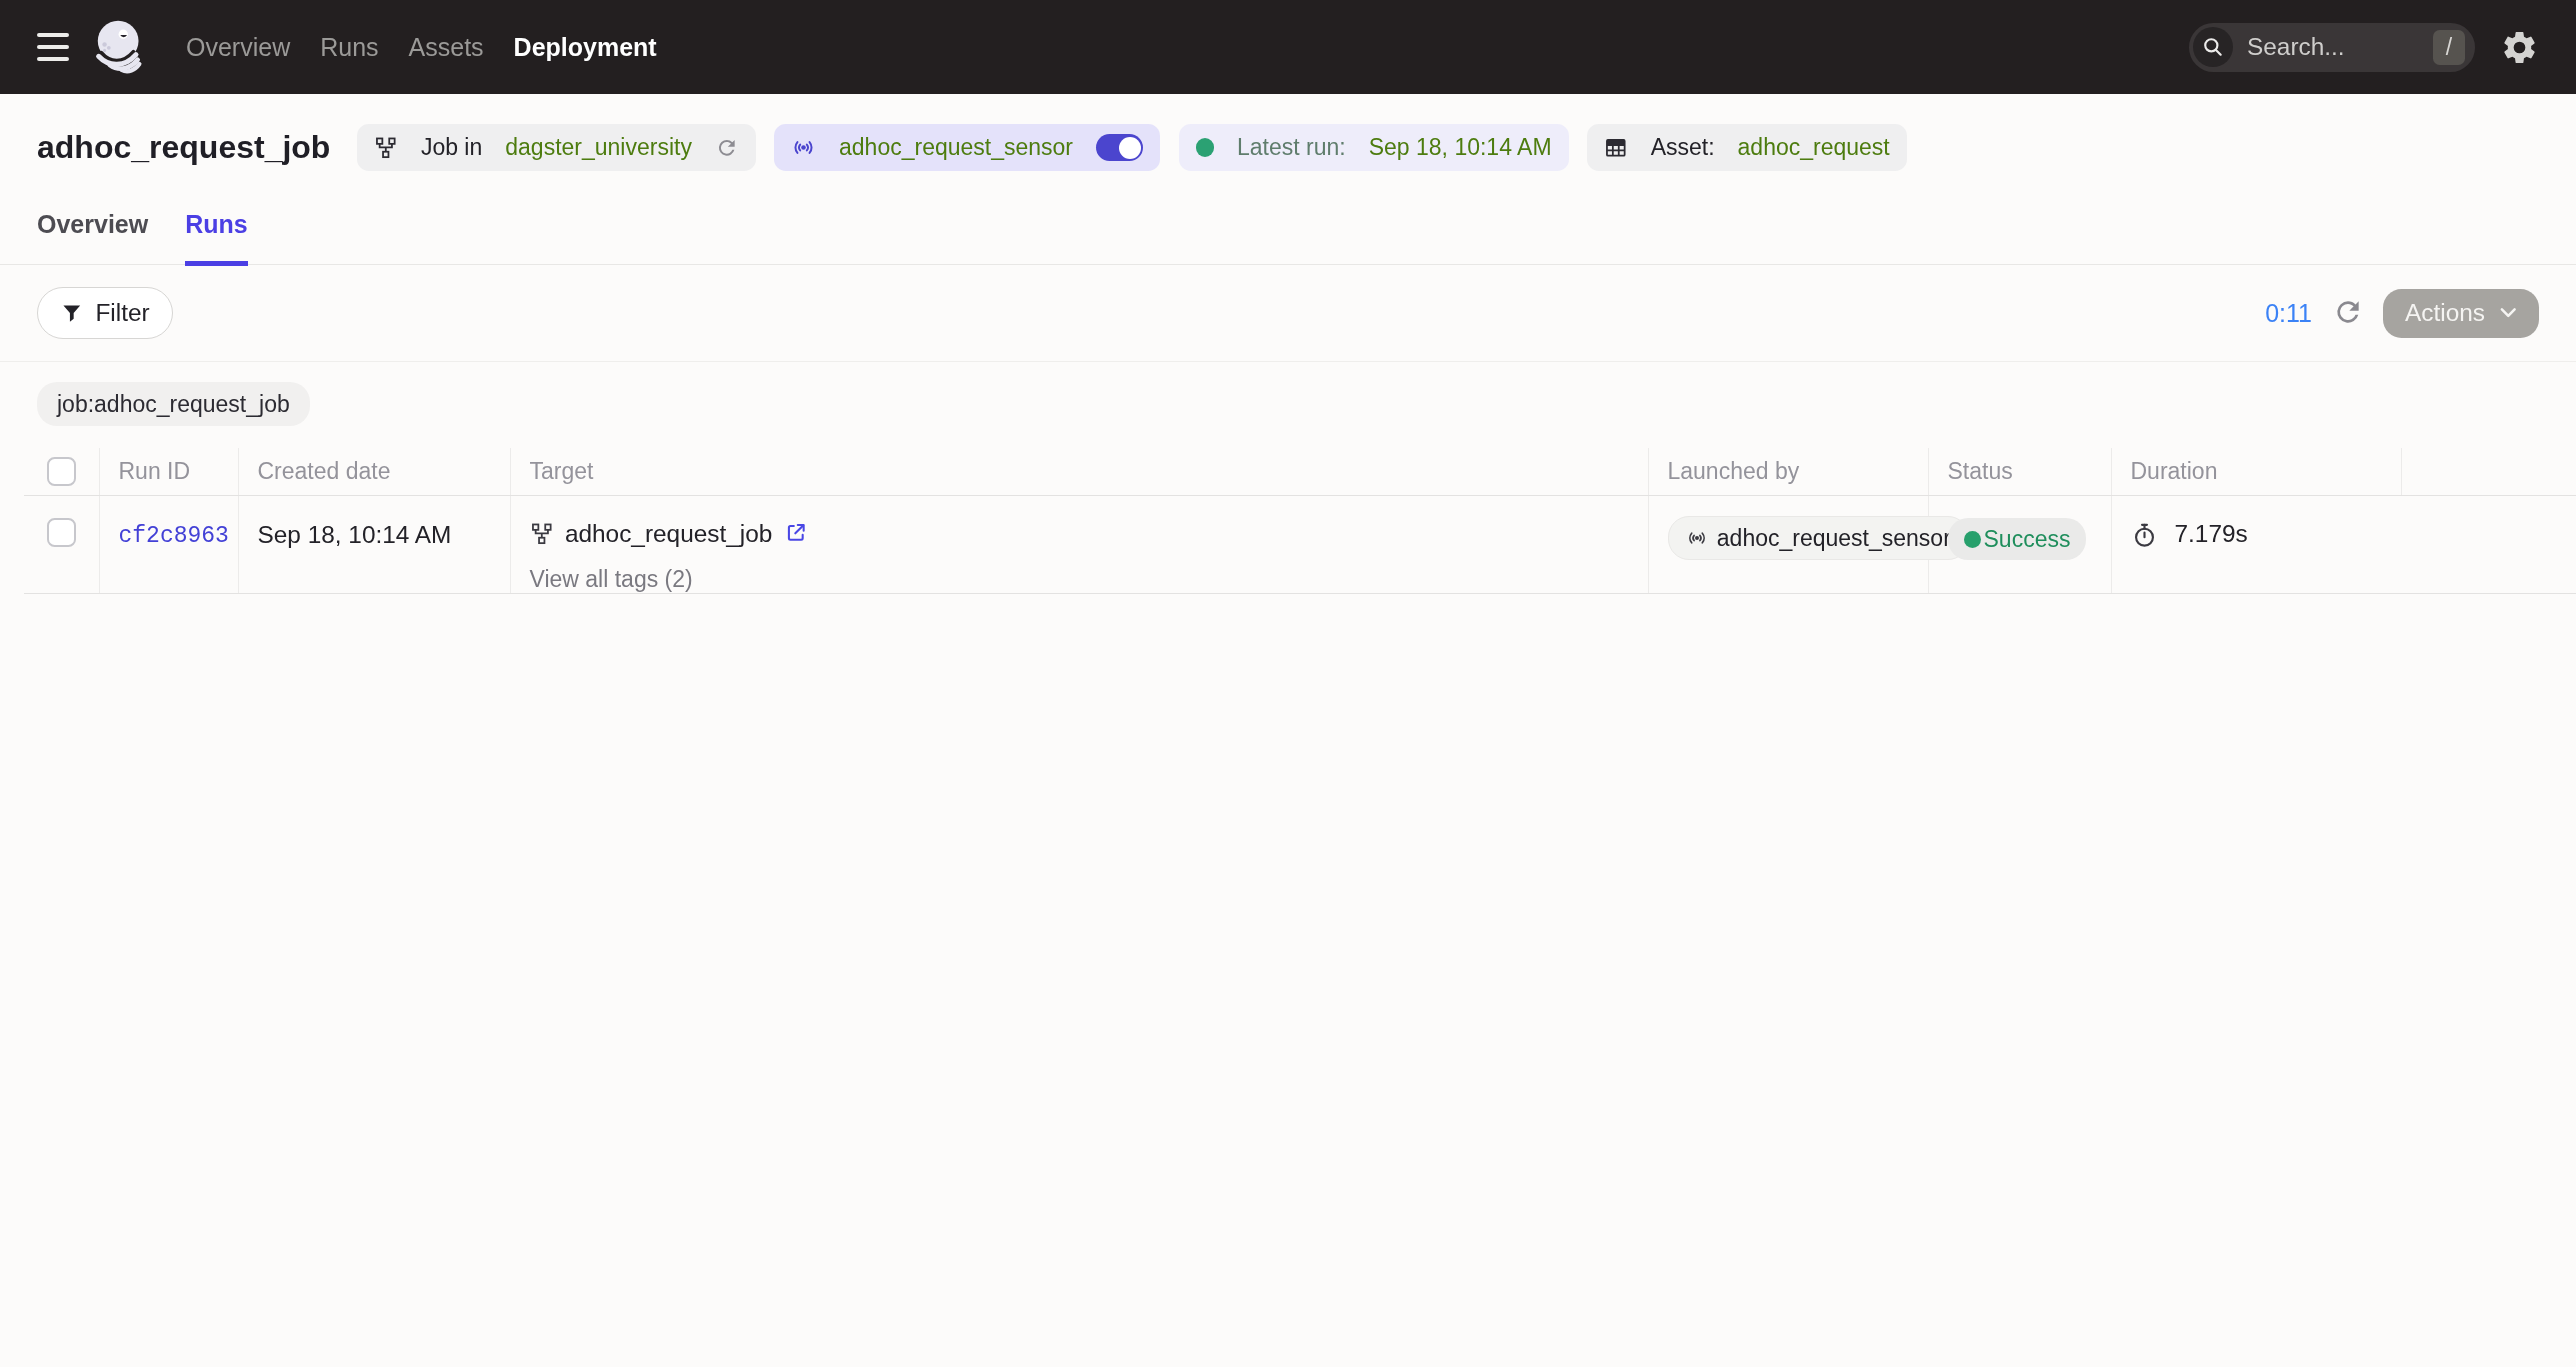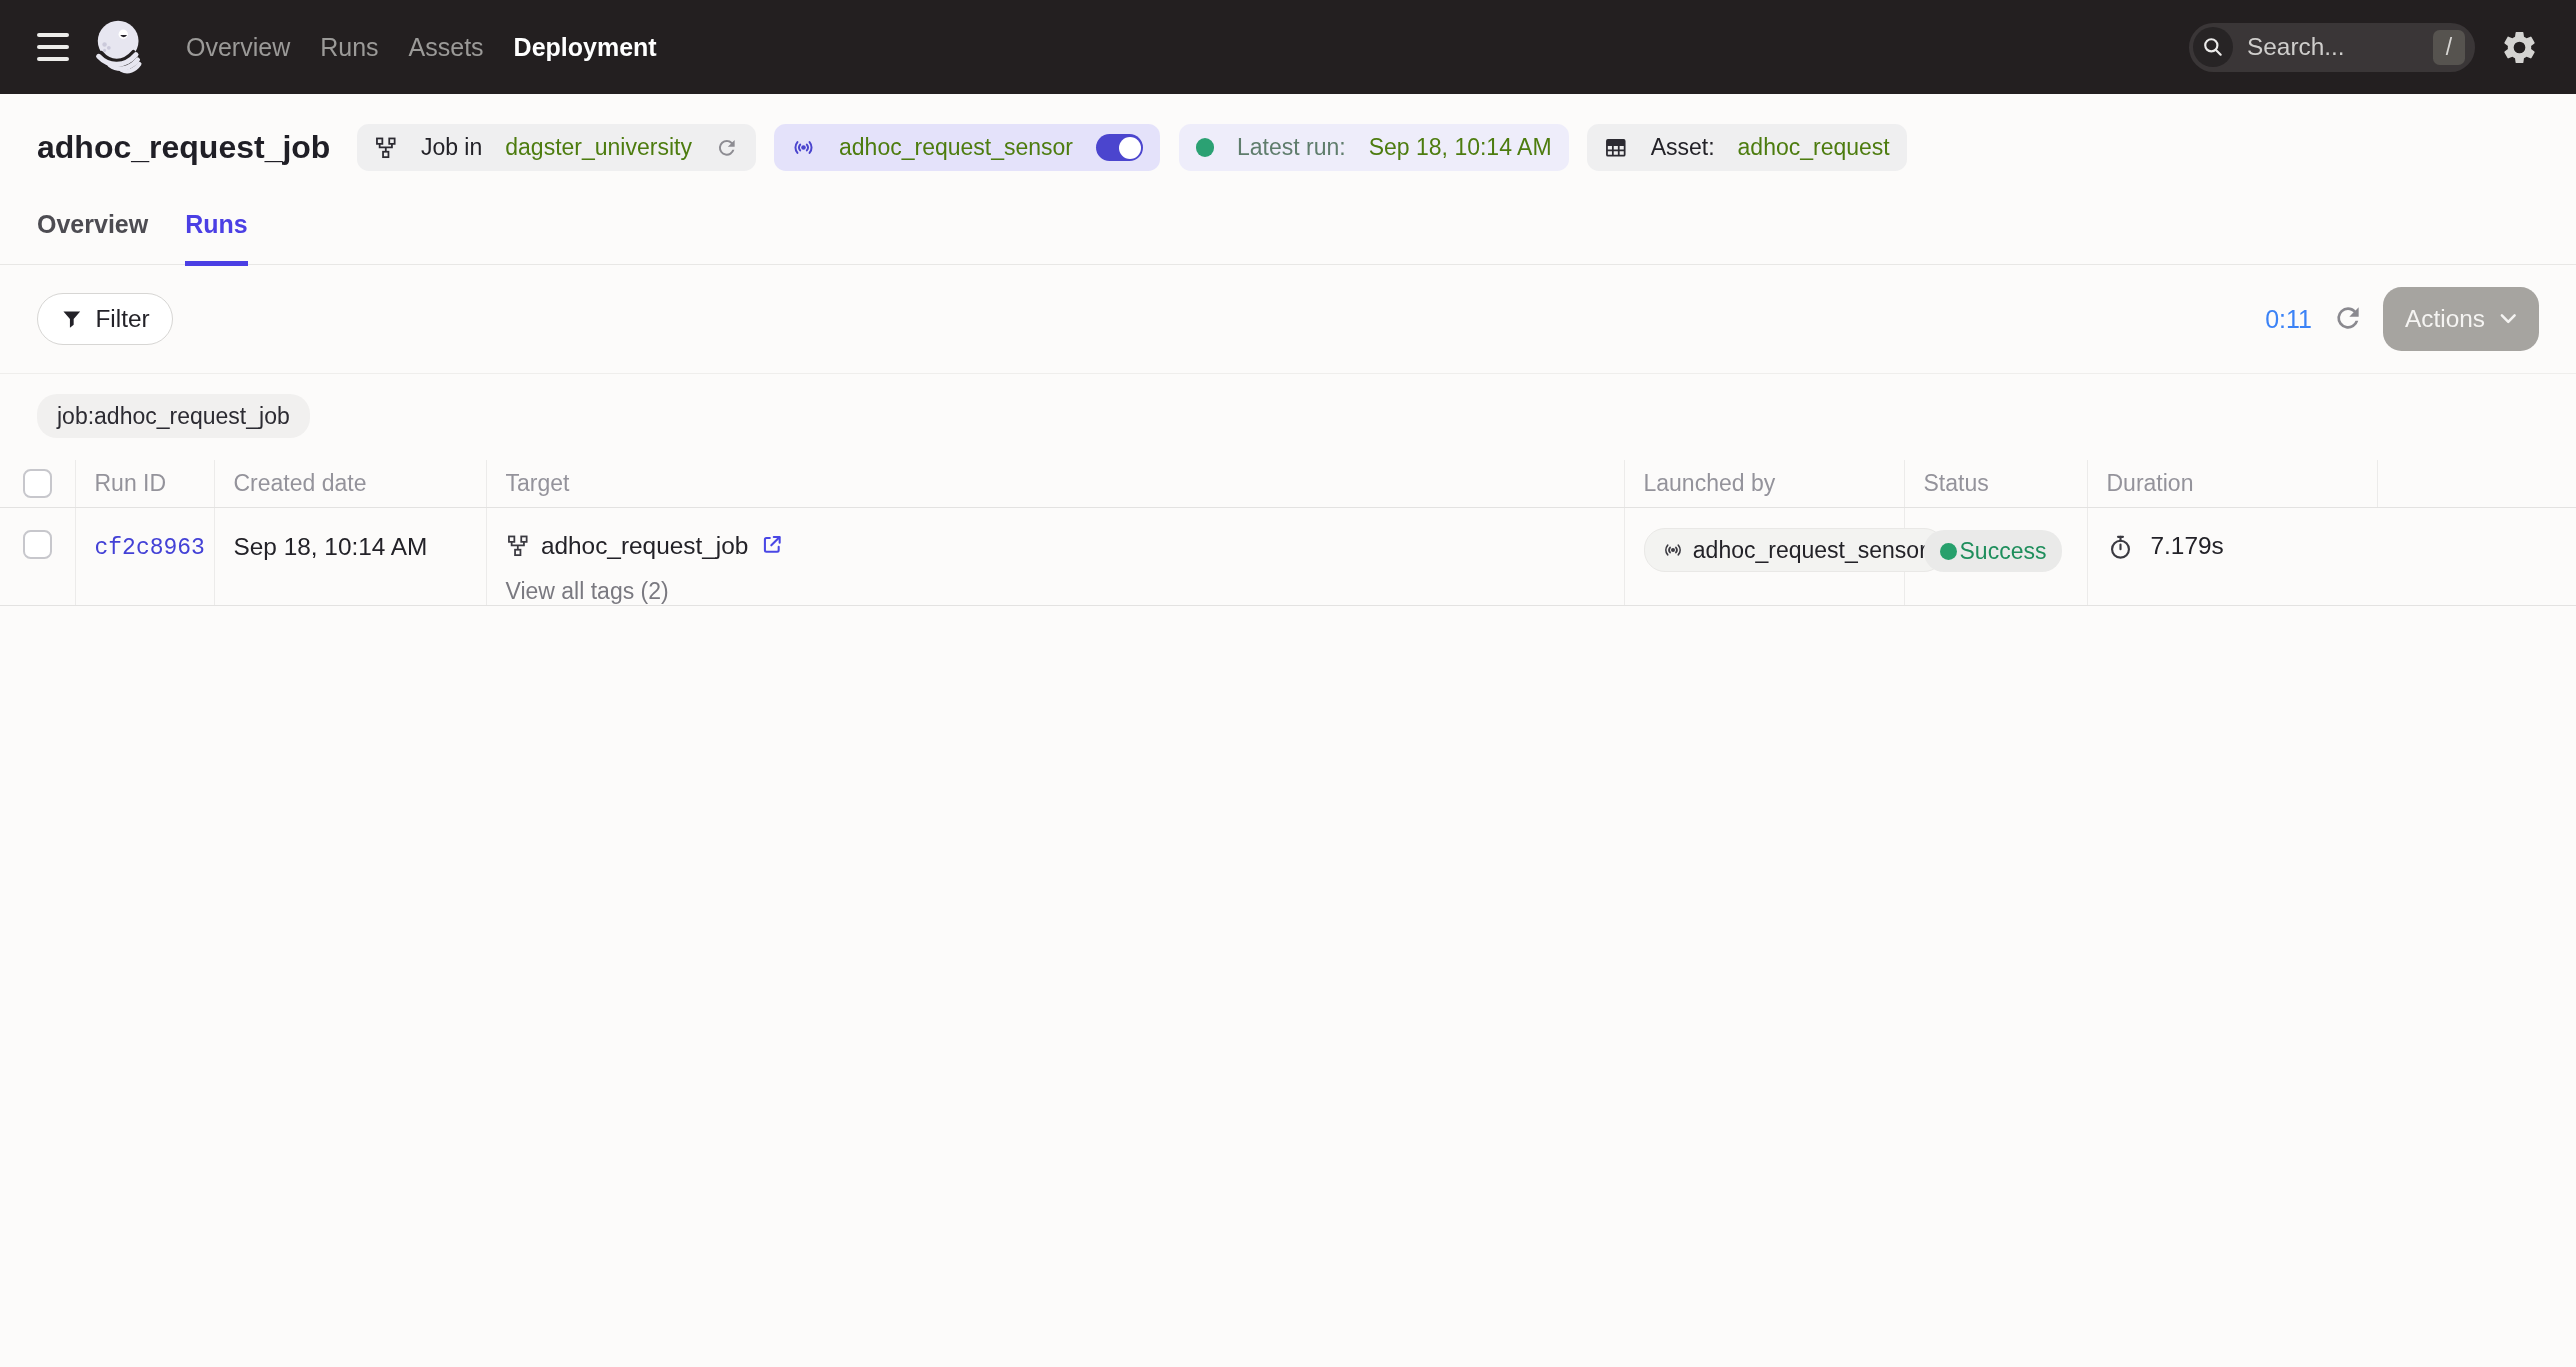--- a/index.html
+++ b/index.html
@@ -78,35 +78,35 @@
     display:inline-flex; align-items:center; gap:11.8px; height:52px; padding:0 22px;
     border:1.7px solid #D7D6D4; border-radius:26px; background:#FFFFFF;
     font-size:24.4px; font-weight:500; color:#232228; cursor:pointer; font-family:inherit;
   }
   .filter-btn svg{ width:23.6px; height:23.6px;}
   .toolbar-right{ display:flex; align-items:center; gap:18.5px;}
   .countdown{ font-size:25px; color:#3b82f6;}
   .refresh-btn{ width:34px; height:34px; background:none; border:none; padding:0; cursor:pointer;}
   .refresh-btn svg{ width:32px; height:32px; fill:#8A898F;}
   .actions-btn{
-    display:inline-flex; align-items:center; gap:13.5px; height:64px; padding:0 22px;
+    display:inline-flex; align-items:center; gap:13.5px; height:49px; padding:0 22px;
     border:none; border-radius:18.5px; background:#A6A4A0; color:#F5F4F2;
     font-size:24.4px; font-weight:500; cursor:default; font-family:inherit;
   }
   .actions-btn svg{ width:18.5px; height:11.8px; color:#F5F4F2;}
 
   
   .chips{ padding:20px 37px 22px;}
   .chip{
     display:inline-flex; align-items:center; height:44px; border-radius:20px;
     background:#F1F0EF; padding:0 20px; font-size:23px; color:#2C2B32;
   }
 
   
-  .thead,.trow{ display:grid; grid-template-columns:76px 139px 272px 1138px 280px 183px 290px 198px;}
+  .thead,.trow{ display:grid; grid-template-columns:76px 139px 272px 1138px 280px 183px 290px 198px;margin-left:24px;}
   .th{
     height:47px; display:flex; align-items:center; font-size:23px; color:#94939B;
     border-right:1.7px solid #ECEBEA; padding-left:18.5px;
   }
   .th.center{ justify-content:center; padding-left:0;}
   .th:last-child{ border-right:none;}
   .thead{ border-bottom:1.7px solid #E3E2E1;}
   .trow{ border-bottom:1.7px solid #E3E2E1; min-height:89px;}
   .td{ border-right:1.7px solid #ECEBEA; padding-left:18.5px;}
   .td:last-child{ border-right:none;}

